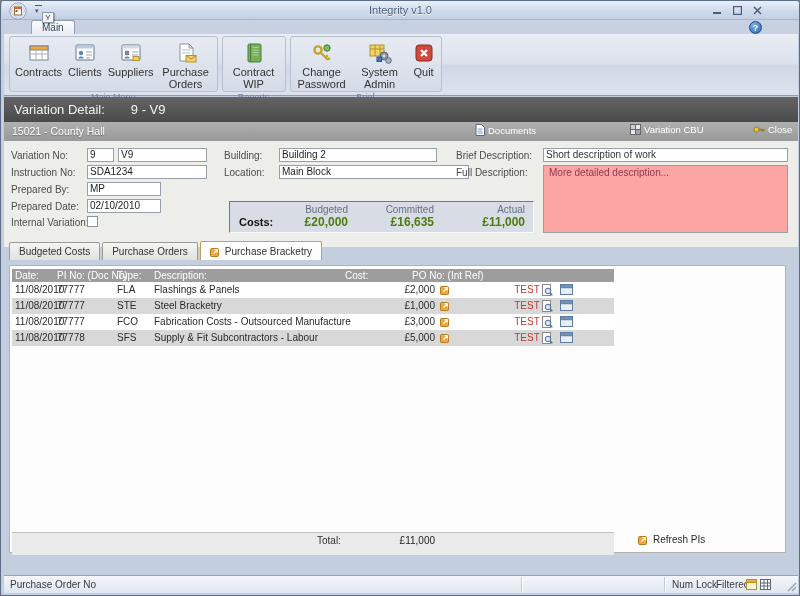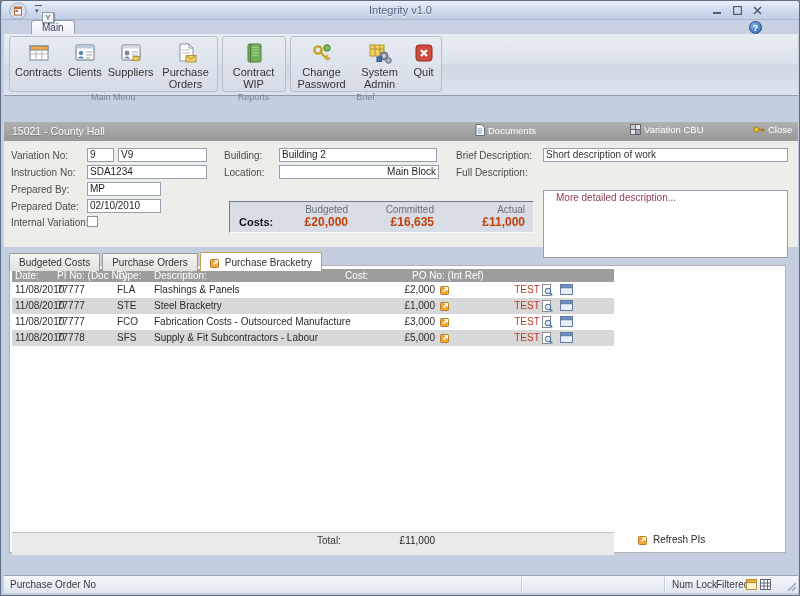--- a/index.html
+++ b/index.html
@@ -43,31 +43,31 @@
   .dark-bar .t2{font-size:13px;color:#f2f2f2;}
   .gray-bar{position:absolute;left:3px;top:121px;width:794px;height:25px;
             background:linear-gradient(#b0b0b0,#929292);border-bottom:1px solid #7e7e7e;}
   .gray-bar .cname{position:absolute;left:8px;top:3px;font-size:10.5px;color:#fff;text-shadow:0 1px 1px rgba(0,0,0,.3);}
   .bar-btn{position:absolute;top:2px;display:flex;align-items:center;gap:3px;font-size:9.5px;color:#fff;cursor:default;}
   
   .form-area{position:absolute;left:3px;top:140px;width:794px;height:106px;background:#edeeea;}
   .flabel{position:absolute;font-size:10px;color:#4c4c4c;white-space:nowrap;}
   .finput{position:absolute;height:14px;border:1px solid #97a0aa;background:#fff;font-size:10px;color:#1e1e1e;
           padding:0 2px;line-height:12px;}
-  .ftext{position:absolute;border:1px solid #97a0aa;background:#ffffff;font-size:10px;color:#8e3b4e;padding:1px 12px;
-         resize:none;overflow:hidden;line-height:1.25;margin-top:25px;}
+  .ftext{position:absolute;border:1px solid #97a0aa;background:#fca5a5;font-size:10px;color:#8e3b4e;padding:1px 5px;
+         resize:none;overflow:hidden;line-height:1.25;}
   .fcheck{position:absolute;width:11px;height:11px;border:1px solid #8a939d;background:#fff;}
   .costs-panel{position:absolute;left:225px;top:60px;width:305px;height:32px;background:#d7dce5;
                border-top:1px solid #6f7a89;border-left:1px solid #6f7a89;border-bottom:1px solid #fafafa;border-right:1px solid #fafafa;}
   .costs-panel .hd{position:absolute;top:2px;font-size:10px;color:#66707e;}
-  .costs-panel .vl{position:absolute;top:13px;font-size:12px;font-weight:bold;color:#c2410c;}
+  .costs-panel .vl{position:absolute;top:13px;font-size:12px;font-weight:bold;color:#4d7c0f;}
   .costs-label{position:absolute;left:9px;top:14px;font-size:11px;font-weight:bold;color:#111;}
   .cr1{right:185px;text-align:right;}.cr2{right:99px;text-align:right;}.cr3{right:8px;}
   
-  .tab-strip{position:absolute;left:8px;top:251px;height:19px;display:flex;align-items:flex-end;z-index:3;}
+  .tab-strip{position:absolute;left:8px;top:240px;height:19px;display:flex;align-items:flex-end;z-index:3;}
   .tab{height:18px;padding:0 9px;display:flex;align-items:center;gap:4px;font-size:10px;color:#333;
        background:linear-gradient(#f5f5f3,#e1e1de);border:1px solid #9a9a9a;border-bottom:none;
        border-radius:2px 2px 0 0;margin-right:2px;cursor:default;}
   .tab.active{height:19px;background:#fdfdfd;border:1px solid #c3a254;border-bottom:none;position:relative;z-index:4;}
   .content-panel{position:absolute;left:8px;top:264px;width:777px;height:288px;background:#fdfdfd;
                  border:1px solid #b2b2b2;z-index:2;}
   .grid-head{position:absolute;left:2px;top:3px;width:602px;height:13px;background:#9d9d9d;}
   .th{position:absolute;top:1px;font-size:10px;color:#fff;white-space:nowrap;}
   .h-date{left:3px}.h-pi{left:45px}.h-type{left:105px}.h-desc{left:142px}.h-cost{left:333px}.h-po{left:400px}
   .grid-rows{position:absolute;left:2px;top:16px;width:602px;}
@@ -242,20 +242,24 @@
                 </svg>
             </span>
             <span class="rlabel">Quit</span>
           </div>
         </div>
         <div class="rgroup-label">Brief</div>
       </div>
     </div>
   </div>
 
+  <div class="dark-bar">
+    <span class="t1">Variation Detail:</span>
+    <span class="t2">9 - V9</span>
+  </div>
 
   <div class="gray-bar">
     <span class="cname">15021 - County Hall</span>
     <span class="bar-btn" style="left:471px;">
       <svg width="10" height="12" viewBox="0 0 10 12">
           <path d="M1 .5h5.5l3 3V11.5H1z" fill="#fff" stroke="#5d6b80"></path>
           <path d="M2.6 5h4.8M2.6 7h4.8M2.6 9h4.8" stroke="#7f9ec4" fill="none"></path>
         </svg>
       <span>Documents</span>
     </span>
@@ -291,21 +295,21 @@
     <span class="flabel" style="left:7px;top:60px;">Prepared Date:</span>
     <span class="finput" style="left:83px;top:58px;width:74px;">02/10/2010</span>
 
     <span class="flabel" style="left:7px;top:76px;">Internal Variation:</span>
     <span class="fcheck" style="left:83px;top:75px;"></span>
 
     <span class="flabel" style="left:220px;top:9px;">Building:</span>
     <span class="finput" style="left:275px;top:7px;width:158px;">Building 2</span>
 
     <span class="flabel" style="left:220px;top:26px;">Location:</span>
-    <span class="finput" style="left:275px;top:24px;width:160px;text-align:right;">Main Block</span>
+    <span class="finput" style="left:275px;top:24px;width:190px;">Main Block</span>
 
     <span class="flabel" style="left:452px;top:9px;">Brief Description:</span>
     <span class="finput" style="left:539px;top:7px;width:245px;color:#333;">Short description of work</span>
 
     <span class="flabel" style="left:452px;top:26px;">Full Description:</span>
     <span class="ftext" style="left:539px;top:24px;width:245px;height:68px;">More detailed description...</span>
 
     <div class="costs-panel">
       <span class="costs-label">Costs:</span>
       <span class="hd cr1">Budgeted</span>

